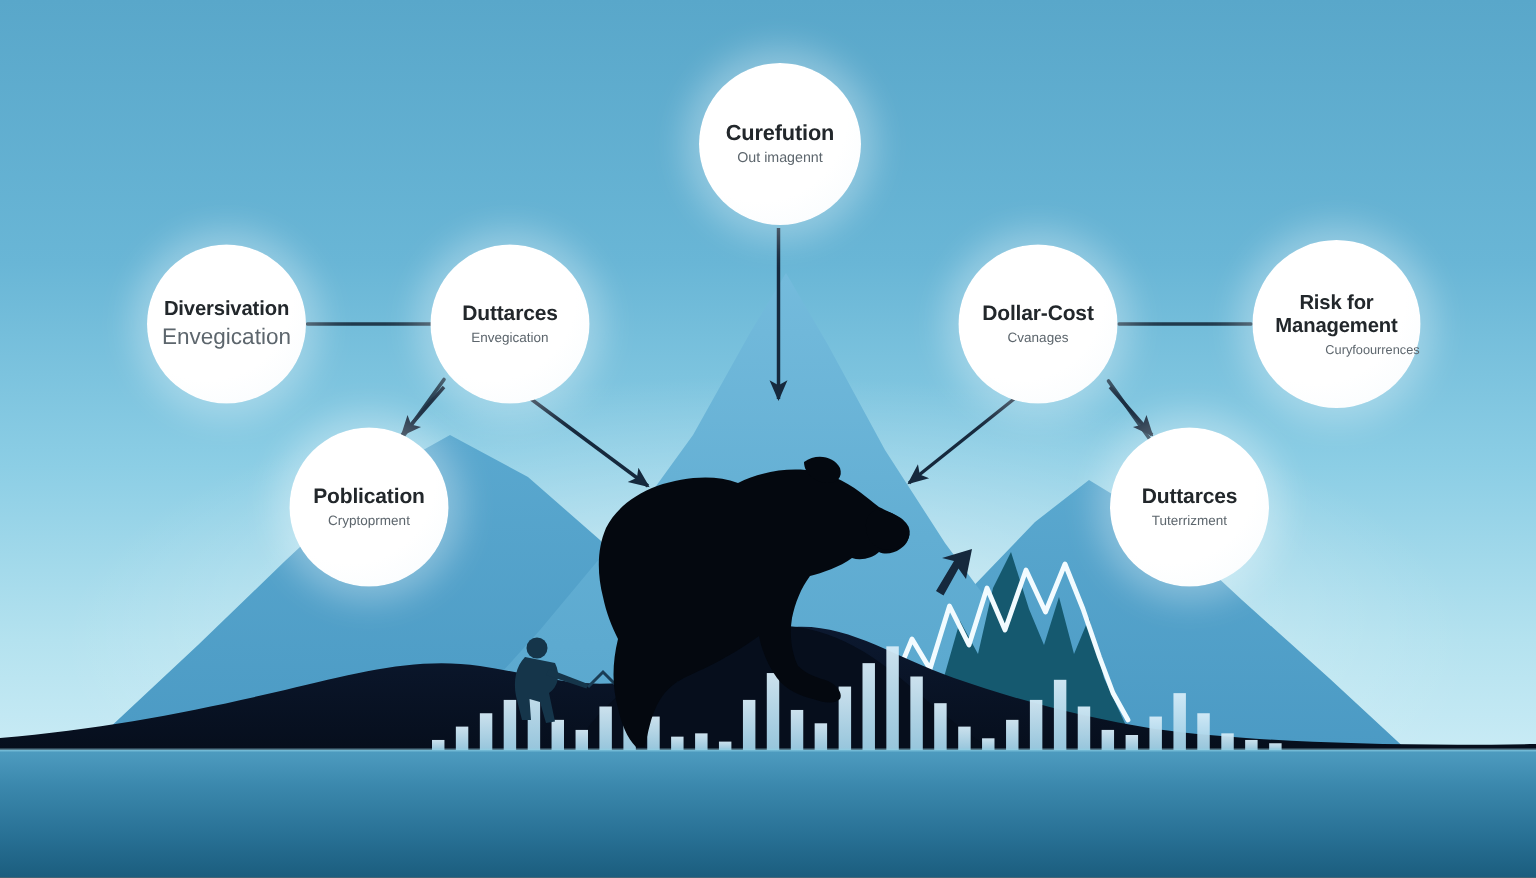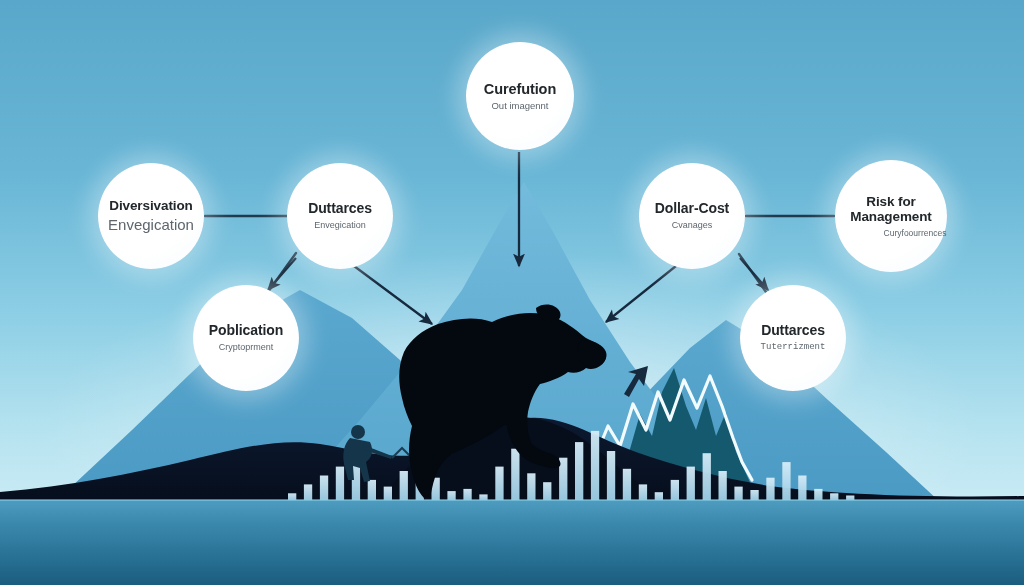--- a/index.html
+++ b/index.html
@@ -61,21 +61,21 @@
   #bub-risk{ left:835px; top:160px; width:112px; height:112px; }
   #bub-risk .b-title{ font-size:13.5px; }
   #bub-risk .b-sub{ font-size:8.5px;margin-left:48px; }
 
   #bub-poblication{ left:193px; top:285px; width:106px; height:106px; }
   #bub-poblication .b-title{ font-size:14px; }
   #bub-poblication .b-sub{ font-size:9px; }
 
   #bub-resliences{ left:740px; top:285px; width:106px; height:106px; }
   #bub-resliences .b-title{ font-size:14px; }
-  #bub-resliences .b-sub{ font-size:9px;font-family:Liberation Mono, monospace; }
+  #bub-resliences .b-sub{ font-size:9px; }
 </style>
 </head>
 <body>
 
 <div id="stage">
 
   <svg id="scene" viewBox="0 0 1024 585" preserveAspectRatio="none">
     <defs>
       <linearGradient id="skyGrad" x1="0" y1="0" x2="0" y2="1">
         <stop offset="0%" stop-color="#59a7ca"></stop>

